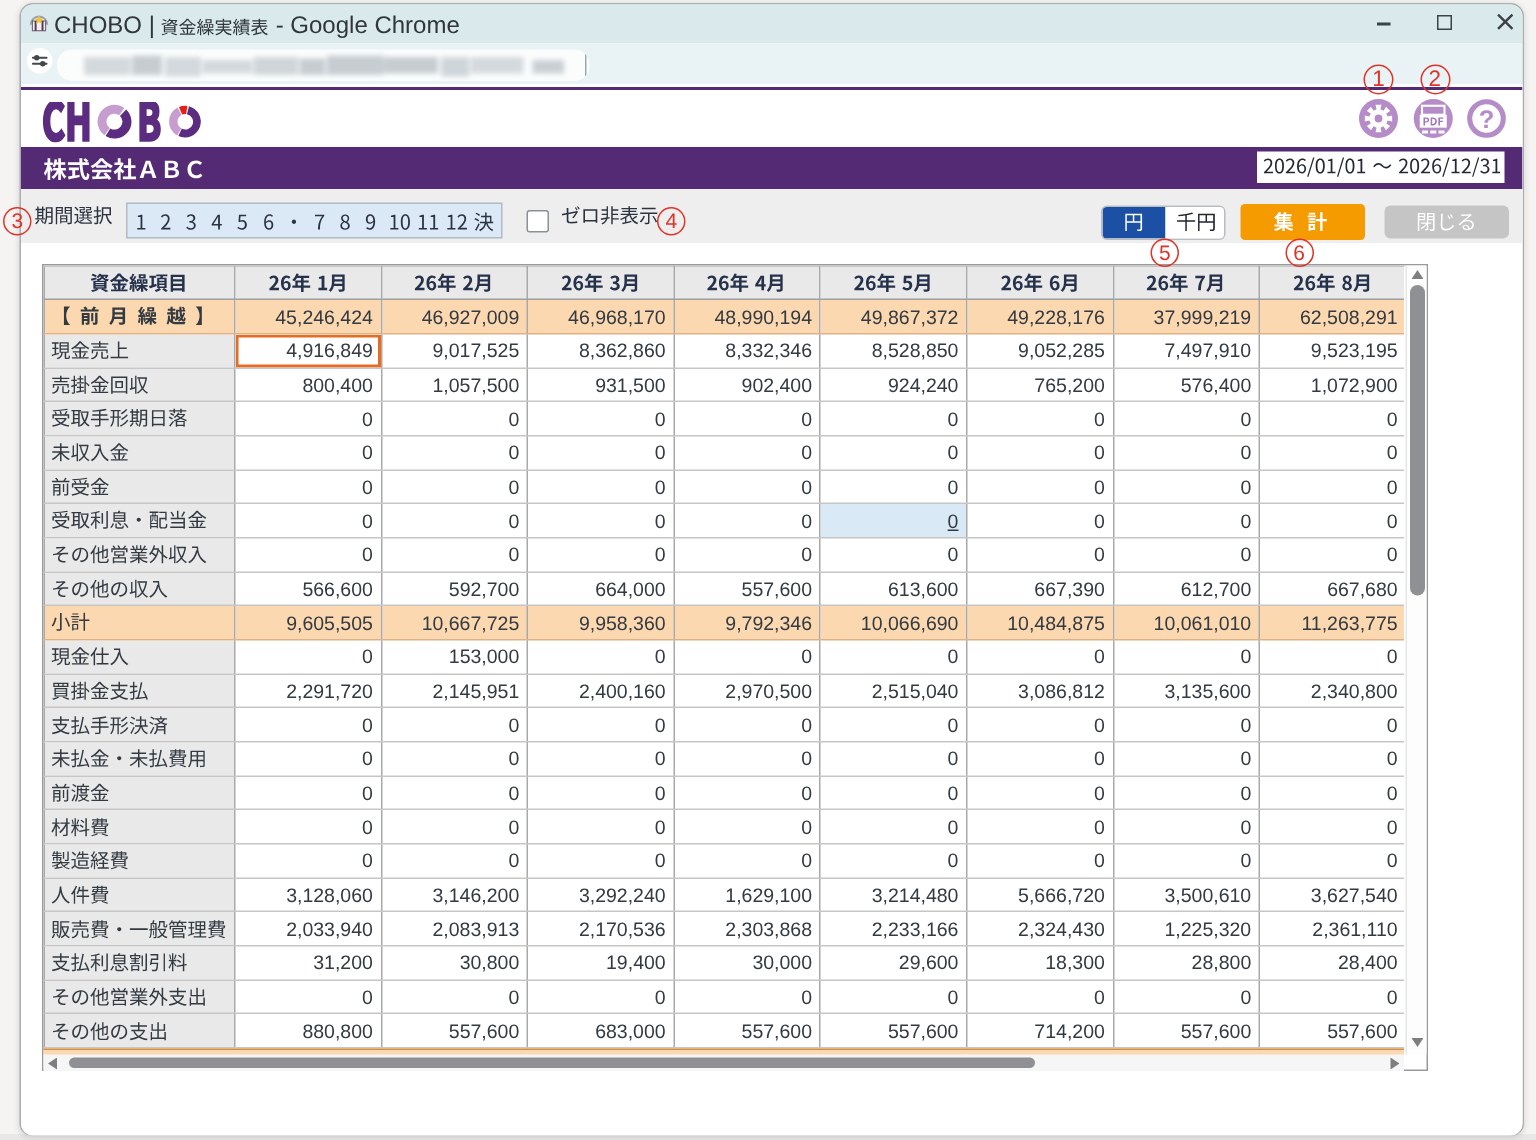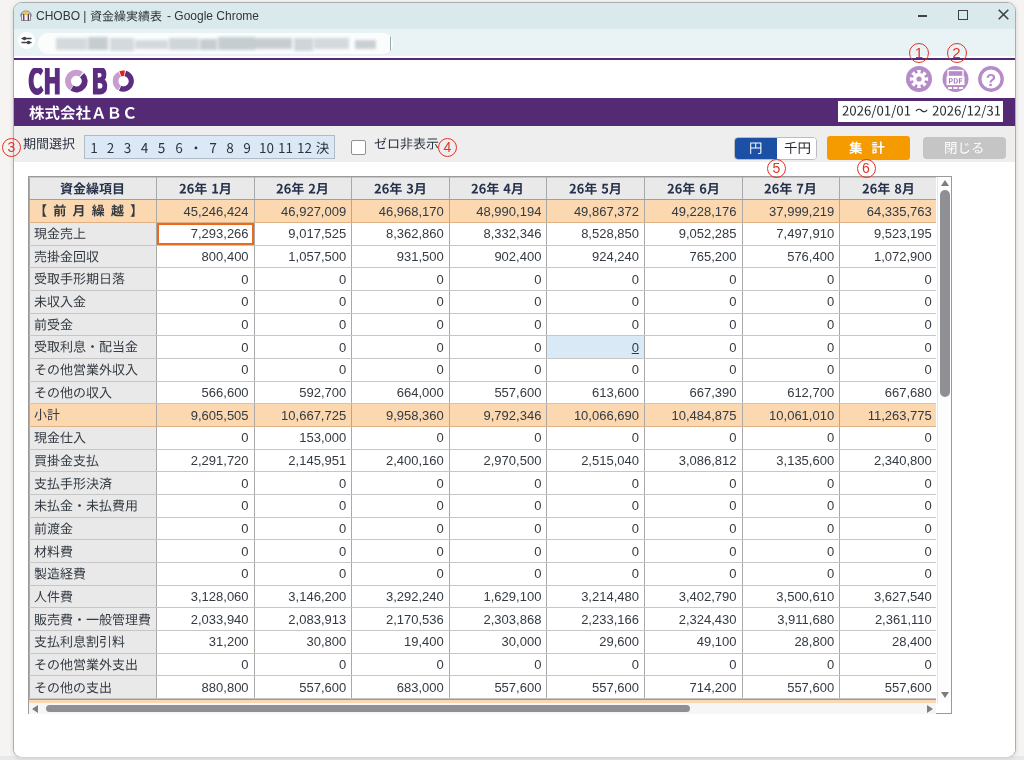--- a/index.html
+++ b/index.html
@@ -1,20 +1,20 @@
 <!DOCTYPE html>
 <html><head><meta charset="utf-8">
 <style>
 *{margin:0;padding:0;box-sizing:border-box}
 html,body{width:1024px;height:760px;overflow:hidden}
 body{font-family:"Liberation Sans",sans-serif;background:#f6f4f3;position:relative}
 #botstrip{position:absolute;left:0;top:756px;width:1024px;height:4px;background:#eae8e7}
 #win{position:absolute;left:13px;top:2px;width:1003px;height:755px;background:#fff;border:1px solid #a9aeb2;border-radius:9px 9px 8px 8px;box-shadow:0 1px 4px rgba(0,0,0,.14)}
 #titlebar{position:absolute;left:0;top:0;width:100%;height:26px;background:#d9e9ec;border-radius:8px 8px 0 0}
-#tb-title{position:absolute;left:22px;top:6px;display:flex;align-items:center;gap:4px;font-size:12px;color:#30363a;white-space:nowrap}
+#tb-title{position:absolute;left:22px;top:6px;display:flex;align-items:center;gap:4px;font-size:16px;color:#30363a;white-space:nowrap}
 #favicon{position:absolute;left:5px;top:5px;width:14px;height:14px}
 .wbtn{position:absolute;top:0;color:#3c4246}
 #toolbar{position:absolute;left:0;top:26px;width:100%;height:28px;background:#e9f3f5;border-bottom:1px solid #c3ced2}
 #pill{position:absolute;left:24px;top:4px;width:355px;height:21px;background:#fbfdfd;border-radius:10px;overflow:hidden}
 #tunec{position:absolute;left:4px;top:3px;width:17px;height:17px;background:#fff;border-radius:50%}
 #content{position:absolute;left:0;top:53px;width:100%;height:701px;background:#fff;border-radius:0 0 8px 8px;overflow:hidden}
 #pline{position:absolute;left:0;top:1.5px;width:100%;height:2.5px;background:#542a75}
 #logo{position:absolute;left:14px;top:12px}
 #pband{position:absolute;left:0;top:41.5px;width:100%;height:28.5px;background:#542a75}
 #company{position:absolute;left:15px;top:7px}
@@ -291,31 +291,31 @@
                     </svg>
                   </div>
                 </td>
                 <td>45,246,424</td>
                 <td>46,927,009</td>
                 <td>46,968,170</td>
                 <td>48,990,194</td>
                 <td>49,867,372</td>
                 <td>49,228,176</td>
                 <td>37,999,219</td>
-                <td>64,335,763</td>
+                <td>62,508,291</td>
               </tr>
               <tr>
                 <td class="lb">
                   <div class="lw">
                     <svg width="52.5" height="13.4" viewBox="0 -11.44 52.5 13.4" style="display:block">
                       <path fill="currentColor" d="M6.6-7.4H10.9V-6.1H6.6ZM6.6-5.3H10.9V-4H6.6ZM6.6-9.5H10.9V-8.2H6.6ZM0.4-1.9 0.7-1C1.9-1.4 3.7-1.9 5.3-2.4L5.2-3.2L3.4-2.7V-5.7H5V-6.6H3.4V-9.3H5.1V-10.3H0.6V-9.3H2.4V-6.6H0.8V-5.7H2.4V-2.5ZM5.7-10.3V-3.2H6.9C6.7-1.5 6.1-0.3 3.8 0.3C4 0.5 4.2 0.9 4.3 1.1C6.9 0.3 7.6-1.1 7.8-3.2H9.1V-0.3C9.1 0.7 9.3 0.9 10.3 0.9C10.5 0.9 11.4 0.9 11.6 0.9C12.3 0.9 12.6 0.5 12.7-1.1C12.4-1.1 12-1.3 11.8-1.4C11.8-0.1 11.7 0.1 11.5 0.1C11.3 0.1 10.6 0.1 10.4 0.1C10.1 0.1 10.1 0.1 10.1-0.3V-3.2H11.8V-10.3ZM15.6-2.8C16.1-2.1 16.7-1.1 16.8-0.4L17.7-0.8C17.5-1.4 17-2.4 16.4-3.1ZM22.4-3.2C22.1-2.4 21.5-1.4 21-0.7L21.8-0.4C22.3-1 22.9-2 23.4-2.8ZM13.9-0.2V0.6H25.1V-0.2H20V-3.5H24.4V-4.3H20V-6.1H22.8V-6.9C23.5-6.4 24.2-5.9 24.9-5.5C25.1-5.8 25.3-6.2 25.6-6.4C23.5-7.3 21.3-9.1 19.9-10.9H18.9C17.9-9.3 15.7-7.4 13.5-6.3C13.7-6 14-5.7 14.1-5.5C14.8-5.9 15.6-6.3 16.2-6.8V-6.1H18.9V-4.3H14.5V-3.5H18.9V-0.2ZM19.4-10C20.2-9 21.4-7.9 22.7-7H16.4C17.7-7.9 18.8-9 19.4-10ZM27.2-5.5V-3H28.1V-4.6H36.9V-3H37.8V-5.5ZM33.5-4V-0.5C33.5 0.5 33.8 0.8 35 0.8C35.2 0.8 36.6 0.8 36.9 0.8C37.9 0.8 38.2 0.4 38.3-1.4C38-1.5 37.6-1.6 37.4-1.8C37.3-0.3 37.3-0.1 36.8-0.1C36.5-0.1 35.3-0.1 35.1-0.1C34.5-0.1 34.5-0.2 34.5-0.5V-4ZM30.3-4C30.1-1.7 29.6-0.4 26.6 0.2C26.8 0.4 27 0.8 27.1 1.1C30.4 0.3 31.1-1.3 31.3-4ZM32-10.9V-9.6H26.8V-8.7H32V-7.4H28.1V-6.6H37V-7.4H33V-8.7H38.2V-9.6H33V-10.9ZM44.6-10.7V-0.6H39.7V0.4H51.4V-0.6H45.6V-5.7H50.5V-6.7H45.6V-10.7Z"></path>
                     </svg>
                   </div>
                 </td>
-                <td class="sel">7,293,266</td>
+                <td class="sel">4,916,849</td>
                 <td>9,017,525</td>
                 <td>8,362,860</td>
                 <td>8,332,346</td>
                 <td>8,528,850</td>
                 <td>9,052,285</td>
                 <td>7,497,910</td>
                 <td>9,523,195</td>
               </tr>
               <tr>
                 <td class="lb">
@@ -578,55 +578,55 @@
                     <svg width="39.5" height="13.4" viewBox="0 -11.44 39.5 13.4" style="display:block">
                       <path fill="currentColor" d="M5.8-10.5C5.7-8.8 5.7-2.5 0.4 0.2C0.7 0.4 1.1 0.7 1.2 0.9C4.5-0.9 5.9-4 6.4-6.6C7.1-4 8.5-0.7 11.9 0.9C12.1 0.7 12.3 0.3 12.6 0.1C7.7-2.2 7-8.3 6.9-9.9L6.9-10.5ZM17.1-4.4V-3.5H20.9V1H21.8V-3.5H25.4V-4.4H21.8V-7.3H24.8V-8.3H21.8V-10.8H20.9V-8.3H19.1C19.3-8.8 19.4-9.5 19.6-10.1L18.6-10.3C18.3-8.6 17.8-6.9 17-5.8C17.3-5.7 17.7-5.5 17.8-5.3C18.2-5.9 18.5-6.6 18.8-7.3H20.9V-4.4ZM16.5-10.9C15.8-8.9 14.6-7 13.4-5.7C13.6-5.5 13.9-5 14-4.7C14.4-5.2 14.8-5.7 15.2-6.2V1H16.1V-7.8C16.6-8.7 17-9.6 17.4-10.6ZM29.3-3.8H35.8V-3H29.3ZM29.3-2.4H35.8V-1.5H29.3ZM29.3-5.2H35.8V-4.4H29.3ZM33.6-0.2C35 0.2 36.4 0.7 37.3 1.1L38.3 0.5C37.4 0.1 35.8-0.4 34.3-0.8ZM30.6-0.8C29.6-0.3 28 0.1 26.7 0.4C26.9 0.5 27.3 0.9 27.4 1.1C28.7 0.8 30.4 0.2 31.4-0.4ZM33.5-10.9V-10.2H31.5V-10.9H30.6V-10.2H27.4V-9.5H30.6V-8.8H28C27.8-8.1 27.5-7.3 27.2-6.7L28.1-6.6L28.2-6.8H30C29.4-6.3 28.5-5.8 26.7-5.5C26.9-5.3 27.1-5 27.2-4.8C27.6-4.8 28-4.9 28.4-5V-0.9H36.8V-5.5H37.1C37.4-5.5 37.6-5.6 37.8-5.8C38-6 38.1-6.3 38.2-7.1C38.2-7.3 38.2-7.5 38.2-7.5H34.4V-8.2H37.3V-10.2H34.4V-10.9ZM28.7-8.2H30.6C30.6-7.9 30.5-7.7 30.4-7.5H28.4ZM31.5-8.2H33.5V-7.5H31.4C31.4-7.7 31.5-7.9 31.5-8.2ZM31.5-9.5H33.5V-8.8H31.5ZM34.4-9.5H36.5V-8.8H34.4ZM37.2-6.8C37.1-6.5 37.1-6.3 37-6.2C36.9-6.1 36.9-6.1 36.7-6.1C36.6-6.1 36.2-6.1 35.8-6.2C35.9-6.1 35.9-5.9 35.9-5.8H30.1C30.6-6.1 30.9-6.4 31.1-6.8H33.5V-5.8H34.4V-6.8Z"></path>
                     </svg>
                   </div>
                 </td>
                 <td>3,128,060</td>
                 <td>3,146,200</td>
                 <td>3,292,240</td>
                 <td>1,629,100</td>
                 <td>3,214,480</td>
-                <td>3,402,790</td>
+                <td>5,666,720</td>
                 <td>3,500,610</td>
                 <td>3,627,540</td>
               </tr>
               <tr>
                 <td class="lb">
                   <div class="lw">
                     <svg width="117.5" height="13.4" viewBox="0 -11.44 117.5 13.4" style="display:block">
                       <path fill="currentColor" d="M1.8-2C1.5-1 1-0.1 0.4 0.5C0.7 0.6 1 0.9 1.2 1.1C1.8 0.4 2.4-0.7 2.7-1.8ZM3.5-1.6C3.8-1.1 4.2-0.4 4.4 0.1L5.2-0.3C5-0.8 4.6-1.5 4.3-2ZM2-7.2H4.1V-5.5H2ZM2-4.7H4.1V-3.1H2ZM2-9.6H4.1V-7.9H2ZM1.1-10.4V-2.2H5V-10.4ZM6.1-10.3V-5.5C6.1-3.6 6-1.2 4.8 0.5C5.1 0.7 5.5 0.9 5.6 1.1C6.9-0.8 7-3.5 7-5.5V-6.1H7.1C7.5-4.3 8.1-2.8 8.9-1.6C8.2-0.8 7.3-0.2 6.4 0.2C6.6 0.4 6.9 0.8 7 1C7.9 0.6 8.7-0 9.5-0.8C10.2-0 11 0.6 11.9 1.1C12.1 0.8 12.4 0.5 12.6 0.3C11.6-0.1 10.7-0.8 10-1.6C11-2.9 11.6-4.6 12-6.8L11.4-7L11.2-7H7V-9.4H12.2V-10.3ZM9.5-2.4C8.8-3.4 8.3-4.7 8-6.1H10.9C10.6-4.6 10.1-3.4 9.5-2.4ZM14.2-5.5V-3H15.1V-4.6H23.9V-3H24.8V-5.5ZM20.5-4V-0.5C20.5 0.5 20.8 0.8 22 0.8C22.2 0.8 23.6 0.8 23.9 0.8C24.9 0.8 25.2 0.4 25.3-1.4C25-1.5 24.6-1.6 24.4-1.8C24.3-0.3 24.3-0.1 23.8-0.1C23.5-0.1 22.3-0.1 22.1-0.1C21.5-0.1 21.4-0.2 21.4-0.5V-4ZM17.3-4C17.1-1.7 16.6-0.4 13.6 0.2C13.8 0.4 14 0.8 14.1 1.1C17.4 0.3 18.1-1.3 18.3-4ZM19-10.9V-9.6H13.8V-8.7H19V-7.4H15.1V-6.6H24V-7.4H20V-8.7H25.2V-9.6H20V-10.9ZM29.3-3.8H35.8V-3H29.3ZM29.3-2.4H35.8V-1.5H29.3ZM29.3-5.2H35.8V-4.4H29.3ZM33.6-0.2C35 0.2 36.4 0.7 37.3 1.1L38.3 0.5C37.4 0.1 35.8-0.4 34.3-0.8ZM30.6-0.8C29.6-0.3 28 0.1 26.7 0.4C26.9 0.5 27.3 0.9 27.4 1.1C28.7 0.8 30.4 0.2 31.4-0.4ZM33.5-10.9V-10.2H31.5V-10.9H30.6V-10.2H27.4V-9.5H30.6V-8.8H28C27.8-8.1 27.5-7.3 27.2-6.7L28.1-6.6L28.2-6.8H30C29.4-6.3 28.5-5.8 26.7-5.5C26.9-5.3 27.1-5 27.2-4.8C27.6-4.8 28-4.9 28.4-5V-0.9H36.8V-5.5H37.1C37.4-5.5 37.6-5.6 37.8-5.8C38-6 38.1-6.3 38.2-7.1C38.2-7.3 38.2-7.5 38.2-7.5H34.4V-8.2H37.3V-10.2H34.4V-10.9ZM28.7-8.2H30.6C30.6-7.9 30.5-7.7 30.4-7.5H28.4ZM31.5-8.2H33.5V-7.5H31.4C31.4-7.7 31.5-7.9 31.5-8.2ZM31.5-9.5H33.5V-8.8H31.5ZM34.4-9.5H36.5V-8.8H34.4ZM37.2-6.8C37.1-6.5 37.1-6.3 37-6.2C36.9-6.1 36.9-6.1 36.7-6.1C36.6-6.1 36.2-6.1 35.8-6.2C35.9-6.1 35.9-5.9 35.9-5.8H30.1C30.6-6.1 30.9-6.4 31.1-6.8H33.5V-5.8H34.4V-6.8ZM45.5-6.3C44.7-6.3 44.1-5.7 44.1-4.9C44.1-4.2 44.7-3.6 45.5-3.6C46.3-3.6 46.9-4.2 46.9-4.9C46.9-5.7 46.3-6.3 45.5-6.3ZM52.6-5.6V-4.5H64.5V-5.6ZM68-4V-1H68.6V-4ZM67.7-7.6C68-7 68.3-6.3 68.4-5.8L69-6.1C68.9-6.5 68.7-7.3 68.3-7.8ZM72-10.4V-8.7C72-7.9 71.9-6.9 70.9-6.2C71.1-6 71.5-5.7 71.6-5.6C72.7-6.4 72.9-7.7 72.9-8.7V-9.5H74.9V-7.5C74.9-6.7 75-6.5 75.1-6.4C75.3-6.2 75.6-6.1 75.9-6.1C76-6.1 76.3-6.1 76.5-6.1C76.7-6.1 77-6.2 77.1-6.3C77.3-6.3 77.4-6.5 77.5-6.7C77.5-6.9 77.6-7.4 77.6-7.9C77.4-8 77.1-8.1 76.9-8.3C76.9-7.8 76.9-7.4 76.8-7.2C76.8-7.1 76.8-7 76.7-7C76.6-6.9 76.5-6.9 76.4-6.9C76.3-6.9 76.1-6.9 76-6.9C76-6.9 75.9-6.9 75.8-7C75.8-7 75.8-7.1 75.8-7.4V-10.4ZM75.7-4.4C75.3-3.4 74.8-2.5 74.1-1.8C73.5-2.6 73-3.4 72.6-4.4ZM71.3-5.2V-4.4H72.5L71.8-4.2C72.2-3.1 72.8-2.1 73.5-1.2C72.7-0.6 71.7-0.1 70.7 0.2C70.9 0.4 71.1 0.8 71.2 1.1C72.3 0.7 73.3 0.2 74.2-0.6C75 0.1 75.9 0.7 77.1 1C77.2 0.8 77.5 0.4 77.7 0.2C76.6-0.1 75.6-0.5 74.8-1.2C75.8-2.2 76.5-3.5 76.9-5.1L76.3-5.3L76.1-5.2ZM69.5-8.3V-5.4L67.2-5.1V-8.3ZM68-10.9C67.9-10.4 67.7-9.7 67.5-9.1H66.4V-5.1L65.5-5L65.6-4.1L66.4-4.3C66.4-2.7 66.3-0.8 65.4 0.6C65.7 0.7 66 0.9 66.1 1C67.1-0.4 67.2-2.7 67.2-4.3L69.5-4.6V0C69.5 0.2 69.5 0.2 69.3 0.2C69.2 0.3 68.7 0.3 68.2 0.2C68.3 0.5 68.4 0.8 68.5 1C69.2 1 69.7 1 70 0.9C70.3 0.8 70.4 0.5 70.4 0V-4.7L71-4.8L71-5.6L70.4-5.5V-9.1H68.5C68.6-9.6 68.9-10.2 69.1-10.7ZM81-5.7V1.1H81.9V0.6H88V1H89V-2.2H81.9V-3.1H88.1V-5.7ZM88-0.2H81.9V-1.4H88ZM85.5-11C85.2-10.3 84.8-9.7 84.3-9.2V-9.9H80.9C81-10.2 81.2-10.5 81.3-10.7L80.4-11C80-10 79.3-8.9 78.5-8.3C78.7-8.2 79.1-7.9 79.3-7.7C79.7-8.1 80.1-8.6 80.4-9.1H81C81.2-8.7 81.5-8.1 81.6-7.8L82.5-8C82.4-8.3 82.2-8.7 82-9.1H84.3C84-8.9 83.7-8.6 83.5-8.4L84-8.1V-7.3H79.1V-4.8H80V-6.5H89.1V-4.8H90V-7.3H84.9V-8.3H84.7C85-8.5 85.2-8.8 85.5-9.1H86.5C86.9-8.7 87.2-8.1 87.4-7.7L88.3-8C88.2-8.3 87.9-8.8 87.6-9.1H90.4V-9.9H86C86.2-10.2 86.3-10.5 86.4-10.8ZM81.9-4.9H87.2V-3.8H81.9ZM97.2-7H99.2V-5.3H97.2ZM100-7H102V-5.3H100ZM97.2-9.5H99.2V-7.8H97.2ZM100-9.5H102V-7.8H100ZM95.1-0.3V0.6H103.6V-0.3H100.1V-2.1H103.1V-3H100.1V-4.5H102.9V-10.3H96.3V-4.5H99.1V-3H96.1V-2.1H99.1V-0.3ZM91.5-1.3 91.7-0.3C92.8-0.7 94.3-1.2 95.7-1.7L95.6-2.6L94.1-2.1V-5.4H95.5V-6.3H94.1V-9.1H95.7V-10H91.6V-9.1H93.2V-6.3H91.7V-5.4H93.2V-1.8C92.5-1.6 91.9-1.4 91.5-1.3ZM107.3-3.8H113.8V-3H107.3ZM107.3-2.4H113.8V-1.5H107.3ZM107.3-5.2H113.8V-4.4H107.3ZM111.6-0.2C113 0.2 114.4 0.7 115.3 1.1L116.3 0.5C115.4 0.1 113.8-0.4 112.3-0.8ZM108.6-0.8C107.6-0.3 106 0.1 104.7 0.4C104.9 0.5 105.3 0.9 105.4 1.1C106.7 0.8 108.4 0.2 109.4-0.4ZM111.5-10.9V-10.2H109.5V-10.9H108.6V-10.2H105.4V-9.5H108.6V-8.8H106C105.8-8.1 105.5-7.3 105.2-6.7L106.1-6.6L106.2-6.8H108C107.4-6.3 106.5-5.8 104.7-5.5C104.9-5.3 105.1-5 105.2-4.8C105.6-4.8 106-4.9 106.4-5V-0.9H114.8V-5.5H115.1C115.4-5.5 115.6-5.6 115.8-5.8C116-6 116.1-6.3 116.2-7.1C116.2-7.3 116.2-7.5 116.2-7.5H112.4V-8.2H115.3V-10.2H112.4V-10.9ZM106.7-8.2H108.6C108.6-7.9 108.5-7.7 108.4-7.5H106.4ZM109.5-8.2H111.5V-7.5H109.4C109.4-7.7 109.5-7.9 109.5-8.2ZM109.5-9.5H111.5V-8.8H109.5ZM112.4-9.5H114.5V-8.8H112.4ZM115.2-6.8C115.1-6.5 115.1-6.3 115-6.2C114.9-6.1 114.9-6.1 114.7-6.1C114.6-6.1 114.2-6.1 113.8-6.2C113.9-6.1 113.9-5.9 113.9-5.8H108.1C108.6-6.1 108.9-6.4 109.1-6.8H111.5V-5.8H112.4V-6.8Z"></path>
                     </svg>
                   </div>
                 </td>
                 <td>2,033,940</td>
                 <td>2,083,913</td>
                 <td>2,170,536</td>
                 <td>2,303,868</td>
                 <td>2,233,166</td>
                 <td>2,324,430</td>
-                <td>3,911,680</td>
+                <td>1,225,320</td>
                 <td>2,361,110</td>
               </tr>
               <tr>
                 <td class="lb">
                   <div class="lw">
                     <svg width="91.5" height="13.4" viewBox="0 -11.44 91.5 13.4" style="display:block">
                       <path fill="currentColor" d="M6-10.9V-8.9H1V-8H6V-6H1.6V-5H3.7L2.9-4.7C3.5-3.4 4.4-2.3 5.6-1.4C4.1-0.7 2.4-0.2 0.5 0.1C0.7 0.3 1 0.8 1.1 1C3 0.7 4.9 0.1 6.5-0.8C8 0.1 9.8 0.8 11.9 1.1C12 0.8 12.3 0.4 12.5 0.1C10.5-0.1 8.8-0.6 7.4-1.4C8.9-2.4 10.1-3.8 10.8-5.6L10.2-6L10-6H7V-8H12V-8.9H7V-10.9ZM3.8-5H9.4C8.8-3.7 7.8-2.7 6.5-1.9C5.3-2.7 4.4-3.8 3.8-5ZM22.2-4.5C22.9-3.5 23.5-2.2 24-1L19.6-0.5C20.4-3.2 21.3-7.2 21.9-10.4L20.9-10.6C20.4-7.4 19.4-3.1 18.5-0.4L17.2-0.2L17.4 0.8C19.2 0.5 21.9 0.2 24.3-0.1C24.5 0.3 24.6 0.7 24.7 1L25.6 0.7C25.2-0.8 24.1-3.1 23.1-4.9ZM13.4-4.1 13.7-3.1 15.7-3.6V-0.2C15.7 0.1 15.6 0.1 15.4 0.1C15.2 0.1 14.5 0.1 13.8 0.1C14 0.4 14.1 0.8 14.1 1.1C15.1 1.1 15.7 1 16.1 0.9C16.5 0.7 16.6 0.4 16.6-0.2V-3.9L18.7-4.4L18.6-5.3L16.6-4.8V-7.3H18.5V-8.3H16.6V-10.9H15.7V-8.3H13.6V-7.3H15.7V-4.6C14.8-4.4 14-4.2 13.4-4.1ZM33.7-9.4V-2.2H34.7V-9.4ZM36.9-10.7V-0.3C36.9-0 36.8 0.1 36.6 0.1C36.3 0.1 35.5 0.1 34.6 0.1C34.7 0.3 34.9 0.8 34.9 1.1C36.1 1.1 36.9 1 37.3 0.9C37.7 0.7 37.9 0.4 37.9-0.3V-10.7ZM32-10.8C30.7-10.3 28.5-9.9 26.5-9.6C26.7-9.4 26.8-9 26.9-8.8C27.7-8.9 28.5-9 29.4-9.2V-7H26.6V-6.1H29.2C28.5-4.5 27.4-2.7 26.4-1.7C26.5-1.4 26.8-1 26.9-0.8C27.8-1.7 28.7-3.1 29.4-4.6V1H30.3V-4.1C31-3.5 31.8-2.7 32.2-2.2L32.8-3.1C32.4-3.4 30.9-4.7 30.3-5.1V-6.1H32.8V-7H30.3V-9.4C31.2-9.6 32-9.8 32.7-10.1ZM42.9-2.5V-0.3C42.9 0.7 43.2 1 44.6 1C44.9 1 46.8 1 47.2 1C48.2 1 48.5 0.6 48.6-0.8C48.4-0.9 48-1 47.8-1.2C47.7-0.1 47.6 0.1 47.1 0.1C46.6 0.1 45 0.1 44.7 0.1C44 0.1 43.8 0 43.8-0.3V-2.5ZM44.2-2.9C45-2.4 45.8-1.6 46.2-1L47-1.6C46.6-2.2 45.7-2.9 44.9-3.4ZM48.4-2.2C49.4-1.4 50.4-0.2 50.8 0.6L51.6 0.1C51.2-0.8 50.2-1.9 49.2-2.7ZM41.1-2.6C40.8-1.6 40.3-0.6 39.5 0L40.3 0.6C41.1-0.1 41.6-1.2 42-2.2ZM42.5-7.3H48.6V-6.2H42.5ZM42.5-5.4H48.6V-4.4H42.5ZM42.5-9.1H48.6V-8H42.5ZM45-11C45-10.7 44.8-10.2 44.6-9.9H41.6V-3.6H49.6V-9.9H45.7L46.2-10.9ZM60.4-9.5V-2.3H61.3V-9.5ZM63-10.7V-0.3C63-0.1 62.9-0 62.7-0C62.5 0 61.7 0 60.9-0C61.1 0.3 61.2 0.7 61.3 1C62.3 1 63 1 63.4 0.8C63.8 0.7 64 0.4 64-0.3V-10.7ZM53.5-3V1H54.4V0.4H57.9V0.9H58.8V-3ZM54.4-0.4V-2.2H57.9V-0.4ZM52.7-9.7V-7.7H53.4V-7H55.7V-6.1H53.5V-5.4H55.7V-4.5H52.7V-3.7H59.4V-4.5H56.6V-5.4H58.7V-6.1H56.6V-7H58.8V-7.7H59.6V-9.7H56.6V-10.9H55.6V-9.7ZM55.7-8.6V-7.7H53.6V-8.9H58.7V-7.7H56.6V-8.6ZM75.1-10.8V1H76V-10.8ZM66.7-7.4C66.5-6.1 66.2-4.3 65.9-3.2L66.9-3.1L67-3.7H70.5C70.3-1.4 70.1-0.4 69.8-0.1C69.6 0 69.5 0.1 69.2 0.1C68.9 0.1 68 0.1 67.1-0C67.3 0.2 67.5 0.7 67.5 1C68.3 1 69.1 1 69.6 1C70 1 70.3 0.9 70.6 0.6C71.1 0.1 71.3-1.1 71.5-4.2C71.5-4.3 71.6-4.6 71.6-4.6H67.2L67.5-6.5H71.5V-10.4H66.3V-9.5H70.5V-7.4ZM78.7-9.9C79-9 79.4-7.8 79.4-7L80.2-7.2C80.1-8 79.8-9.2 79.4-10.1ZM82.9-10.1C82.7-9.3 82.3-8 82-7.2L82.7-7C83-7.7 83.4-8.9 83.8-9.9ZM84.7-9.3C85.5-8.9 86.4-8.2 86.8-7.7L87.3-8.4C86.9-8.9 86-9.6 85.2-10ZM84-6C84.8-5.6 85.8-5 86.2-4.5L86.7-5.3C86.2-5.7 85.3-6.3 84.5-6.7ZM78.6-6.6V-5.6H80.4C80-4.2 79.2-2.5 78.4-1.6C78.6-1.3 78.8-0.9 78.9-0.6C79.5-1.5 80.2-2.9 80.7-4.3V1H81.6V-4.3C82.1-3.6 82.7-2.6 82.9-2.1L83.6-2.9C83.3-3.3 82-5 81.6-5.5V-5.6H83.7V-6.6H81.6V-10.9H80.7V-6.6ZM83.7-2.6 83.9-1.7 87.9-2.5V1H88.9V-2.7L90.6-3L90.4-3.8L88.9-3.6V-10.9H87.9V-3.4Z"></path>
                     </svg>
                   </div>
                 </td>
                 <td>31,200</td>
                 <td>30,800</td>
                 <td>19,400</td>
                 <td>30,000</td>
                 <td>29,600</td>
-                <td>49,100</td>
+                <td>18,300</td>
                 <td>28,800</td>
                 <td>28,400</td>
               </tr>
               <tr>
                 <td class="lb">
                   <div class="lw">
                     <svg width="104.5" height="13.4" viewBox="0 -11.44 104.5 13.4" style="display:block">
                       <path fill="currentColor" d="M3.4-9.7 3.5-8.6C3.7-8.7 4.1-8.7 4.4-8.7C5-8.8 7.3-8.9 7.9-8.9C7-8.2 5-6.4 3.6-5.4C2.9-5.3 2-5.2 1.3-5.1L1.4-4.2C3-4.4 4.7-4.6 6.1-4.7C5.4-4.3 4.6-3.4 4.6-2.3C4.6-0.3 6.3 0.7 9.5 0.6L9.7-0.5C9.2-0.5 8.6-0.4 7.8-0.5C6.7-0.7 5.6-1.1 5.6-2.4C5.6-3.7 6.8-4.7 8.1-4.9C8.9-5 10.1-5 11.4-5V-5.9C9.5-5.9 7.2-5.8 5.2-5.6C6.3-6.4 8.1-8 9.1-8.8C9.3-8.9 9.6-9.1 9.8-9.2L9.1-10C9-9.9 8.7-9.9 8.4-9.9C7.7-9.8 5-9.7 4.4-9.7C4-9.7 3.7-9.7 3.4-9.7ZM19.2-8.3C19-7.1 18.8-5.9 18.5-4.8C17.8-2.6 17.1-1.8 16.5-1.8C15.9-1.8 15.2-2.5 15.2-4.1C15.2-5.9 16.7-8 19.2-8.3ZM20.3-8.4C22.5-8.2 23.7-6.6 23.7-4.6C23.7-2.3 22.1-1.1 20.4-0.7C20.1-0.7 19.7-0.6 19.3-0.6L19.9 0.4C23 0 24.8-1.8 24.8-4.5C24.8-7.2 22.9-9.3 19.8-9.3C16.7-9.3 14.1-6.9 14.1-4C14.1-1.9 15.3-0.6 16.5-0.6C17.7-0.6 18.7-1.9 19.5-4.6C19.9-5.8 20.1-7.1 20.3-8.4ZM31.2-9.6V-6.2L29.5-5.6L29.9-4.7L31.2-5.2V-0.9C31.2 0.5 31.6 0.9 33.2 0.9C33.6 0.9 36.2 0.9 36.6 0.9C38 0.9 38.4 0.3 38.5-1.5C38.2-1.6 37.8-1.8 37.6-1.9C37.5-0.4 37.4-0 36.6-0C36-0 33.7-0 33.2-0C32.3-0 32.1-0.2 32.1-0.9V-5.6L34.1-6.3V-1.9H35V-6.7L37-7.4C37-5.4 37-4.1 36.9-3.7C36.8-3.4 36.7-3.3 36.4-3.3C36.3-3.3 35.8-3.3 35.4-3.3C35.6-3.1 35.6-2.7 35.7-2.4C36.1-2.4 36.6-2.4 37-2.5C37.4-2.6 37.7-2.9 37.8-3.5C37.9-4 37.9-5.9 37.9-8.3L38-8.4L37.3-8.7L37.1-8.6L37-8.4L35-7.7V-10.9H34.1V-7.3L32.1-6.6V-9.6ZM29.5-10.9C28.7-8.9 27.5-6.9 26.2-5.7C26.4-5.5 26.7-5 26.8-4.7C27.2-5.2 27.7-5.7 28.1-6.3V1H29V-7.8C29.5-8.7 30-9.7 30.4-10.6ZM43-6.3H48.1V-4.8H43ZM41.2-3V1.1H42.1V0.5H49.1V1H50V-3H45.4L45.9-4H49V-7H42.1V-4H44.8C44.7-3.7 44.6-3.3 44.5-3ZM42.1-0.3V-2.1H49.1V-0.3ZM44.2-10.6C44.6-10.1 45-9.4 45.2-8.9H42.7L43-9C42.8-9.5 42.3-10.2 41.8-10.7L41-10.4C41.4-9.9 41.8-9.3 42-8.9H40.2V-6.3H41.1V-8H50V-6.3H51V-8.9H48.9C49.3-9.3 49.8-9.9 50.2-10.5L49.2-10.8C48.9-10.2 48.3-9.4 47.8-8.9H45.5L46.1-9.1C45.9-9.6 45.5-10.4 45.1-10.9ZM55.6-7.7C55.9-7.3 56.1-6.8 56.3-6.4H53.4V-5.6H58V-4.6H54.1V-3.9H58V-2.9H52.8V-2.1H57.1C55.9-1.2 54.1-0.4 52.5 0C52.7 0.2 53 0.6 53.1 0.8C54.8 0.4 56.7-0.6 58-1.7V1H59V-1.8C60.2-0.6 62.1 0.4 63.9 0.9C64 0.6 64.3 0.2 64.5 0C62.9-0.4 61-1.1 59.9-2.1H64.2V-2.9H59V-3.9H63.1V-4.6H59V-5.6H63.7V-6.4H60.7C61-6.8 61.3-7.3 61.5-7.8L61.5-7.8H64.2V-8.6H62.1C62.5-9.1 62.9-9.8 63.3-10.5L62.3-10.8C62.1-10.2 61.6-9.3 61.3-8.8L61.8-8.6H60.2V-10.9H59.3V-8.6H57.7V-10.9H56.8V-8.6H55.2L55.9-8.9C55.7-9.4 55.2-10.2 54.8-10.8L53.9-10.5C54.3-9.9 54.8-9.1 55-8.6H52.9V-7.8H56.1ZM60.5-7.8C60.3-7.3 60-6.8 59.8-6.4L59.9-6.4H56.9L57.3-6.4C57.1-6.8 56.9-7.4 56.6-7.8ZM68.5-8H71C70.8-6.7 70.4-5.5 70-4.5C69.3-5 68.4-5.7 67.5-6.2C67.9-6.7 68.2-7.4 68.5-8ZM72.4-7.8 71.9-7.6C72-8 72.1-8.4 72.1-8.7L71.5-9L71.3-8.9H68.9C69.1-9.5 69.3-10.1 69.4-10.7L68.5-10.9C67.9-8.6 66.8-6.4 65.3-5.1C65.6-4.9 66-4.6 66.2-4.5C66.5-4.8 66.8-5.1 67-5.5C67.9-4.9 68.9-4.2 69.5-3.6C68.5-1.8 67.2-0.6 65.7 0.2C65.9 0.4 66.2 0.8 66.4 1C68.9-0.4 70.9-3 71.8-7.1C72.4-6.3 73-5.4 73.8-4.6V1H74.8V-3.6C75.5-3 76.3-2.4 77.1-2C77.3-2.3 77.6-2.6 77.8-2.8C76.8-3.3 75.7-4 74.8-4.9V-10.9H73.8V-5.9C73.2-6.5 72.8-7.2 72.4-7.8ZM84-10.9V-8.9H79V-8H84V-6H79.6V-5H81.7L80.9-4.7C81.5-3.4 82.4-2.3 83.6-1.4C82.1-0.7 80.4-0.2 78.5 0.1C78.7 0.3 79 0.8 79.1 1C81 0.7 82.9 0.1 84.5-0.8C86 0.1 87.8 0.8 89.9 1.1C90 0.8 90.3 0.4 90.5 0.1C88.5-0.1 86.8-0.6 85.4-1.4C86.9-2.4 88.1-3.8 88.8-5.6L88.2-6L88-6H85V-8H90V-8.9H85V-10.9ZM81.8-5H87.4C86.8-3.7 85.8-2.7 84.5-1.9C83.3-2.7 82.4-3.8 81.8-5ZM93-9.7V-5.2H96.9V-0.7H93.4V-4.4H92.5V1H93.4V0.2H101.6V1H102.6V-4.4H101.6V-0.7H97.9V-5.2H102.1V-9.7H101.1V-6.1H97.9V-10.9H96.9V-6.1H93.9V-9.7Z"></path>
                     </svg>
                   </div>

